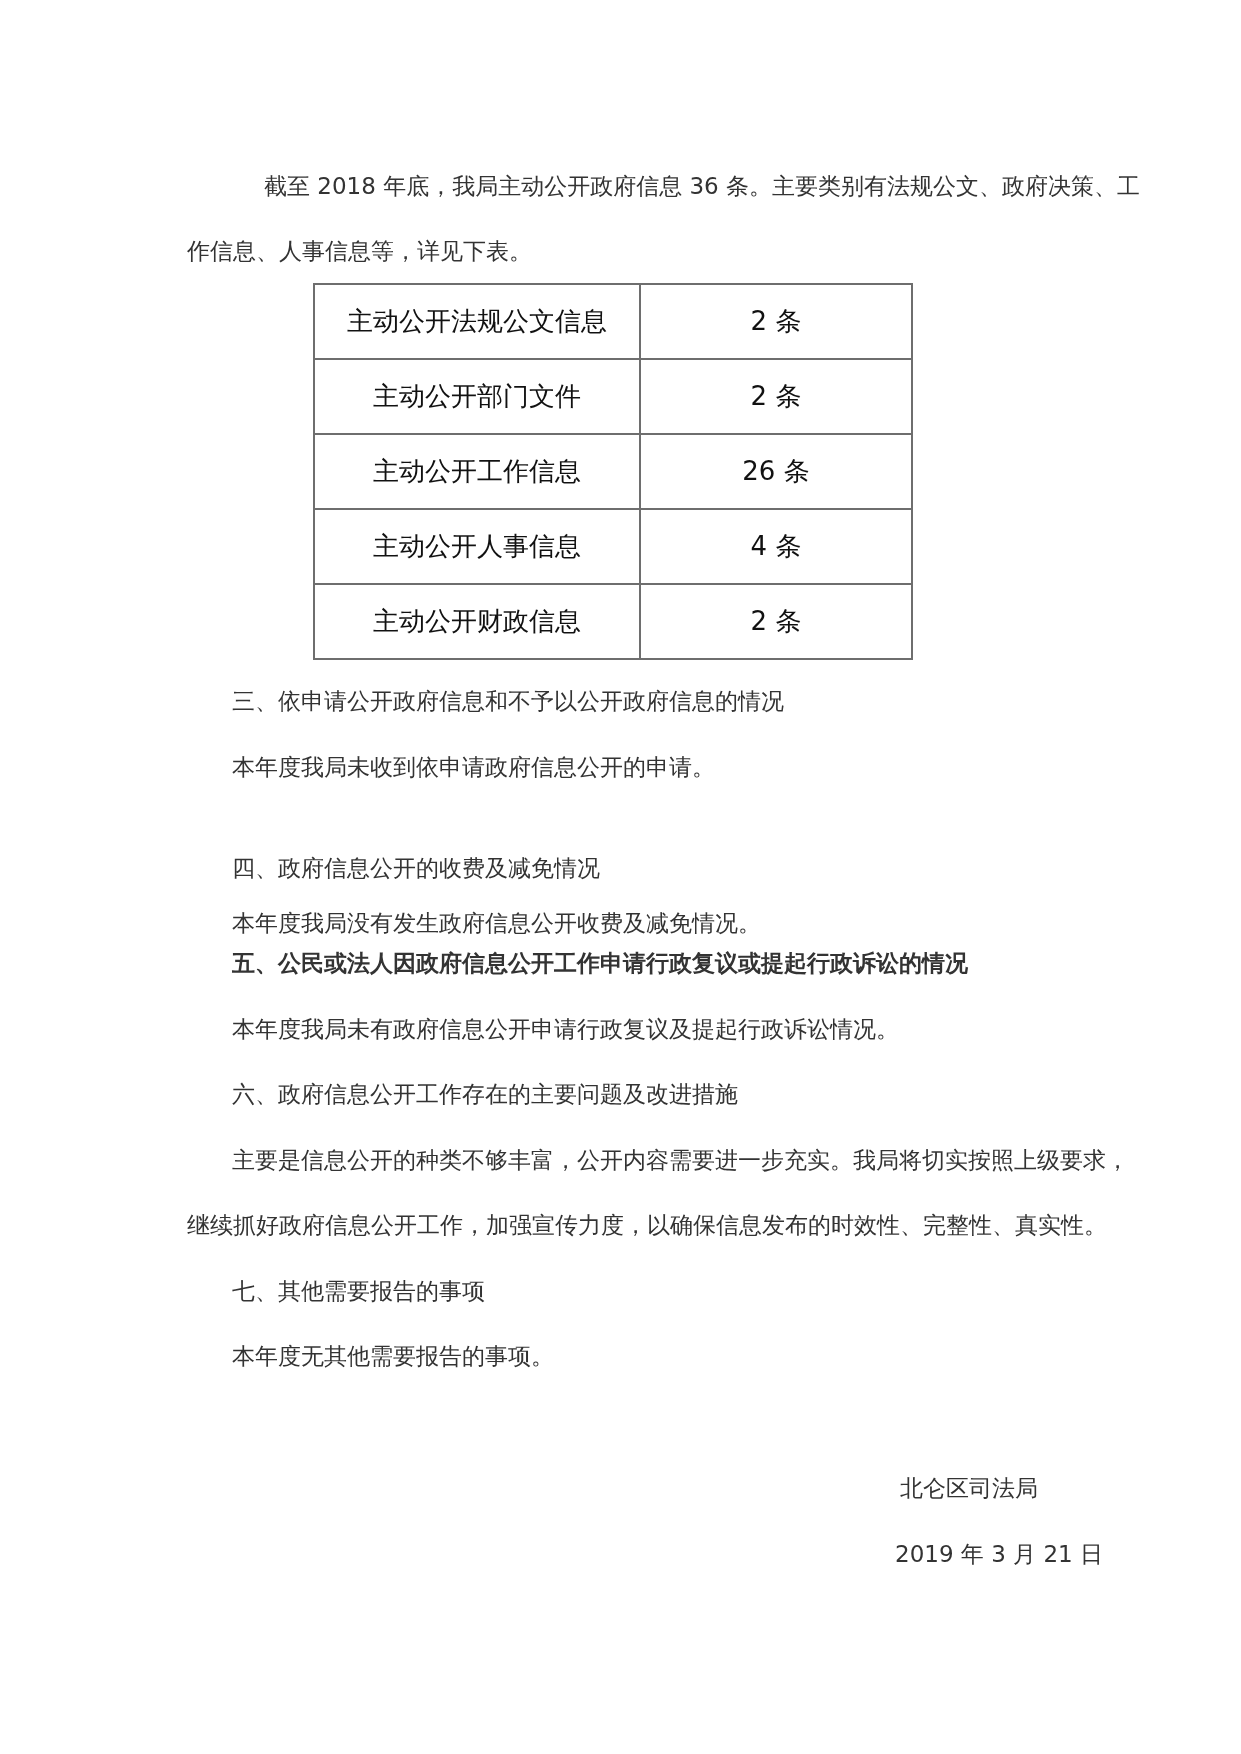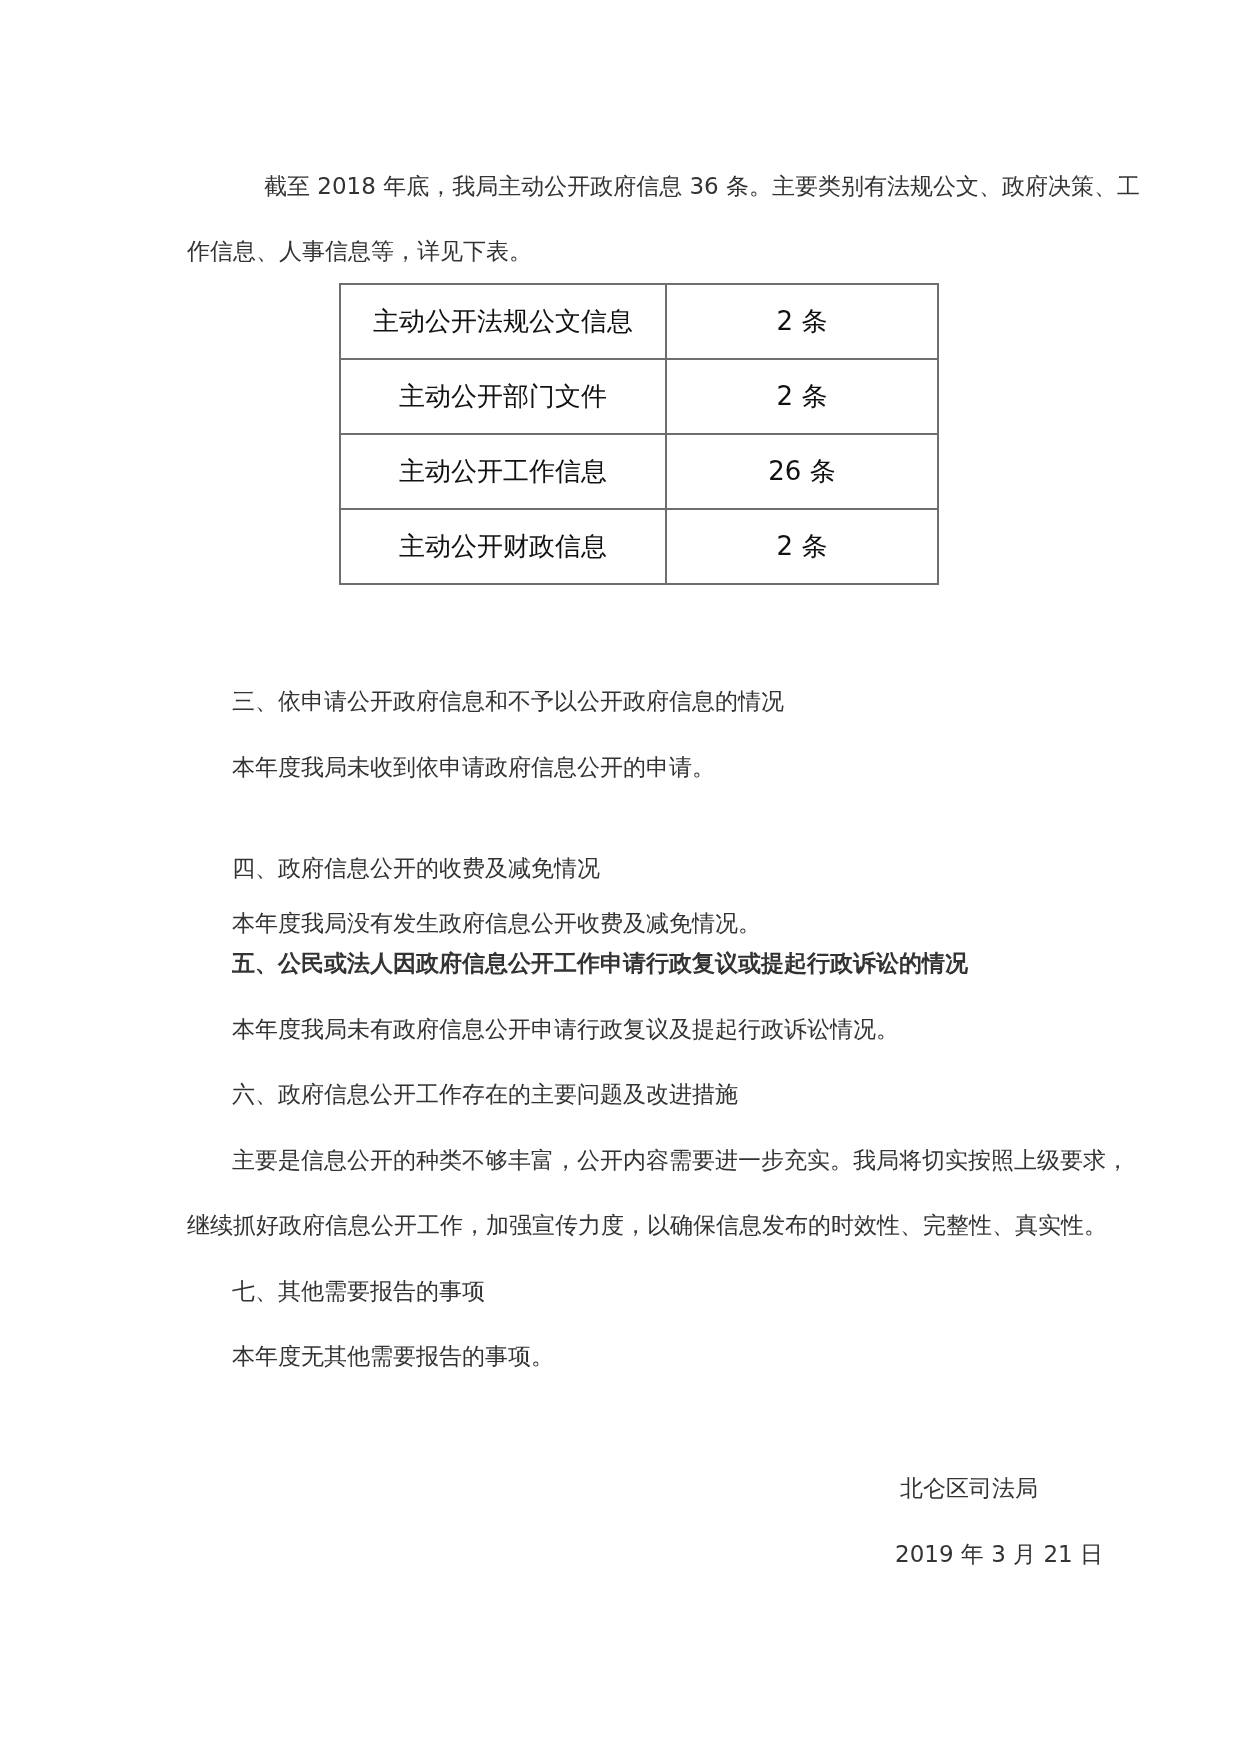--- a/index.html
+++ b/index.html
@@ -1,19 +1,19 @@
 <!DOCTYPE html>
 <html><head>
 <meta charset="utf-8">
 <style>
   html, body { margin:0; padding:0; background:#ffffff; }
   body { width:1241px; height:1754px; position:relative; overflow:hidden;
          font-family: "DejaVu Sans", "Liberation Sans", sans-serif; color:#333333; }
   .line { position:absolute; font-size:23px; line-height:30px; white-space:nowrap; }
-  .tbl { position:absolute; left:339px; top:283px; width:600px; border-collapse:collapse; }
+  .tbl { position:absolute; left:313px; top:283px; width:600px; border-collapse:collapse; }
   .tbl td { border:2px solid #6e6e6e; height:73px; text-align:center; font-size:26px; color:#111; padding:0; }
   .tbl td.c1 { width:324px; }
 </style>
 </head>
 <body>
 
 <div class="line" style="left:232px; top:171px;margin-left:32px;">截至 2018 年底，我局主动公开政府信息 36 条。主要类别有法规公文、政府决策、工</div>
 <div class="line" style="left:187px; top:236px;text-align:right;">作信息、人事信息等，详见下表。</div>
 
 <table class="tbl">
@@ -22,20 +22,24 @@
     <td class="c1">主动公开法规公文信息</td>
     <td>2 条</td>
   </tr>
   <tr>
     <td class="c1">主动公开部门文件</td>
     <td>2 条</td>
   </tr>
   <tr>
     <td class="c1">主动公开工作信息</td>
     <td>26 条</td>
+  </tr>
+  <tr>
+    <td class="c1">主动公开人事信息</td>
+    <td>4 条</td>
   </tr>
   <tr>
     <td class="c1">主动公开财政信息</td>
     <td>2 条</td>
   </tr>
 </tbody>
   </table>
 
 <div class="line" style="left:232px; top:686px;">三、依申请公开政府信息和不予以公开政府信息的情况</div>
 <div class="line" style="left:232px; top:752px;">本年度我局未收到依申请政府信息公开的申请。</div>

